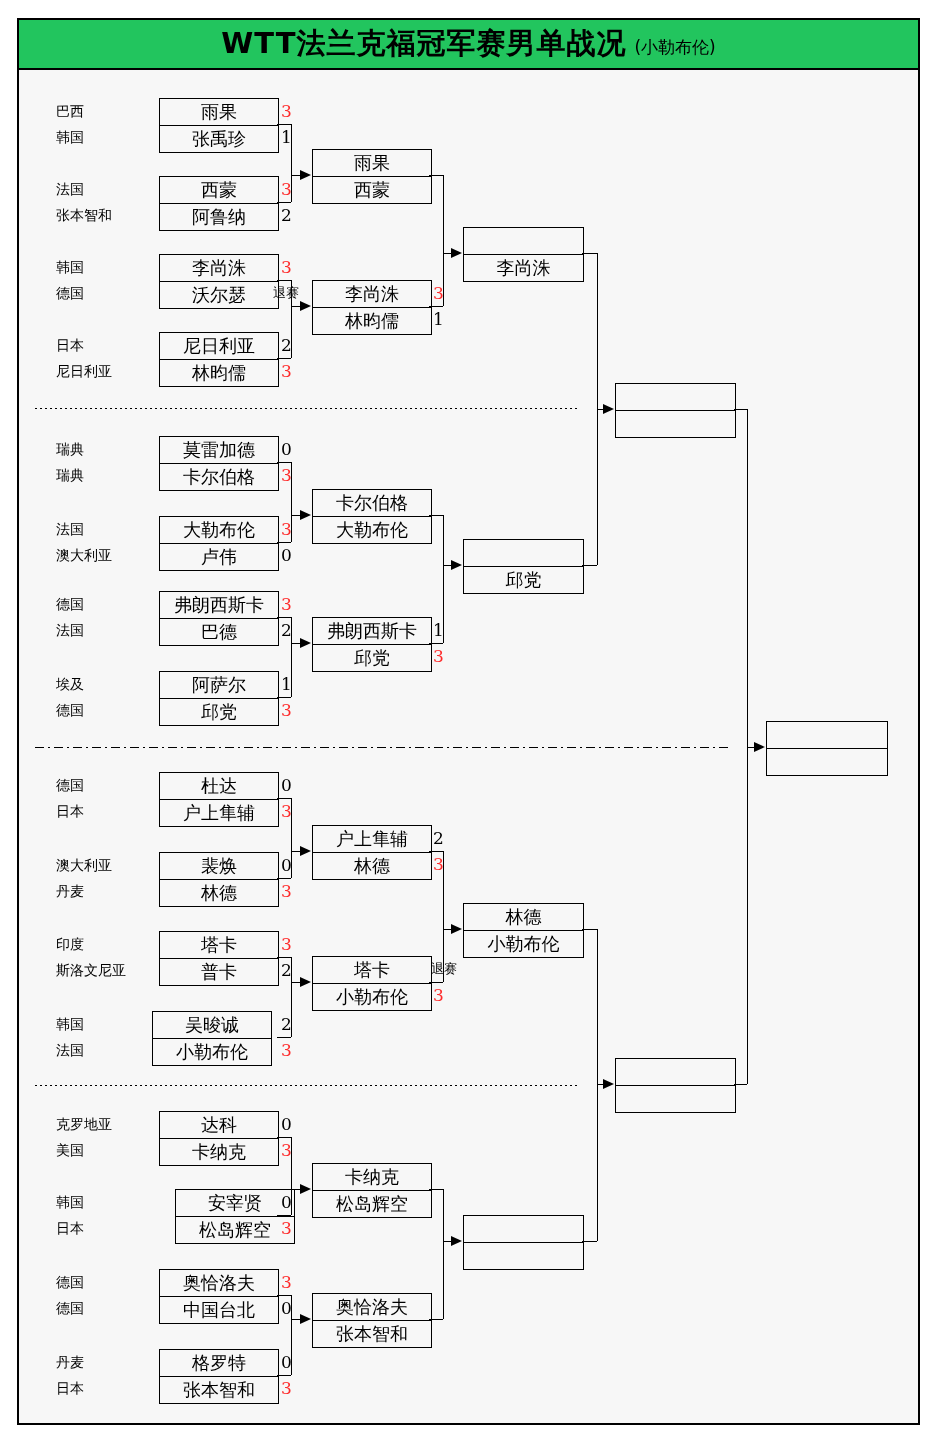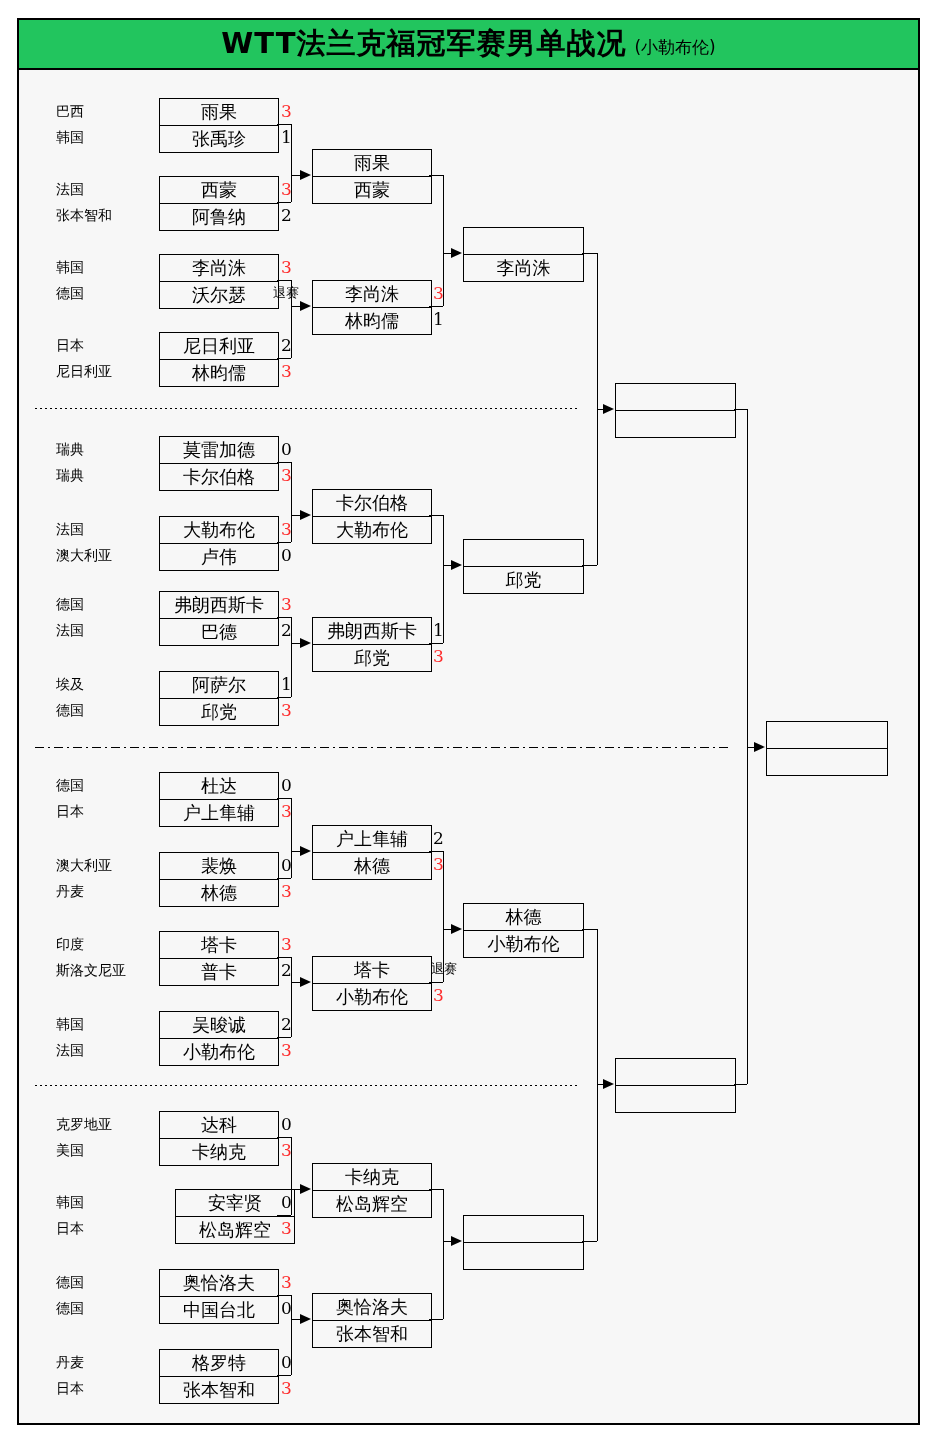--- a/index.html
+++ b/index.html
@@ -223,21 +223,21 @@
     <div class="r">户上隼辅</div>
   </div>
   <div class="pair" style="left:159px;top:852px">
     <div class="r div">裴焕</div>
     <div class="r">林德</div>
   </div>
   <div class="pair" style="left:159px;top:931px">
     <div class="r div">塔卡</div>
     <div class="r">普卡</div>
   </div>
-  <div class="pair" style="left:159px;top:1011px">
+  <div class="pair" style="left:152px;top:1011px">
     <div class="r div">吴晙诚</div>
     <div class="r">小勒布伦</div>
   </div>
   <div class="pair" style="left:159px;top:1111px">
     <div class="r div">达科</div>
     <div class="r">卡纳克</div>
   </div>
   <div class="pair" style="left:175px;top:1189px">
     <div class="r div">安宰贤</div>
     <div class="r">松岛辉空</div>

